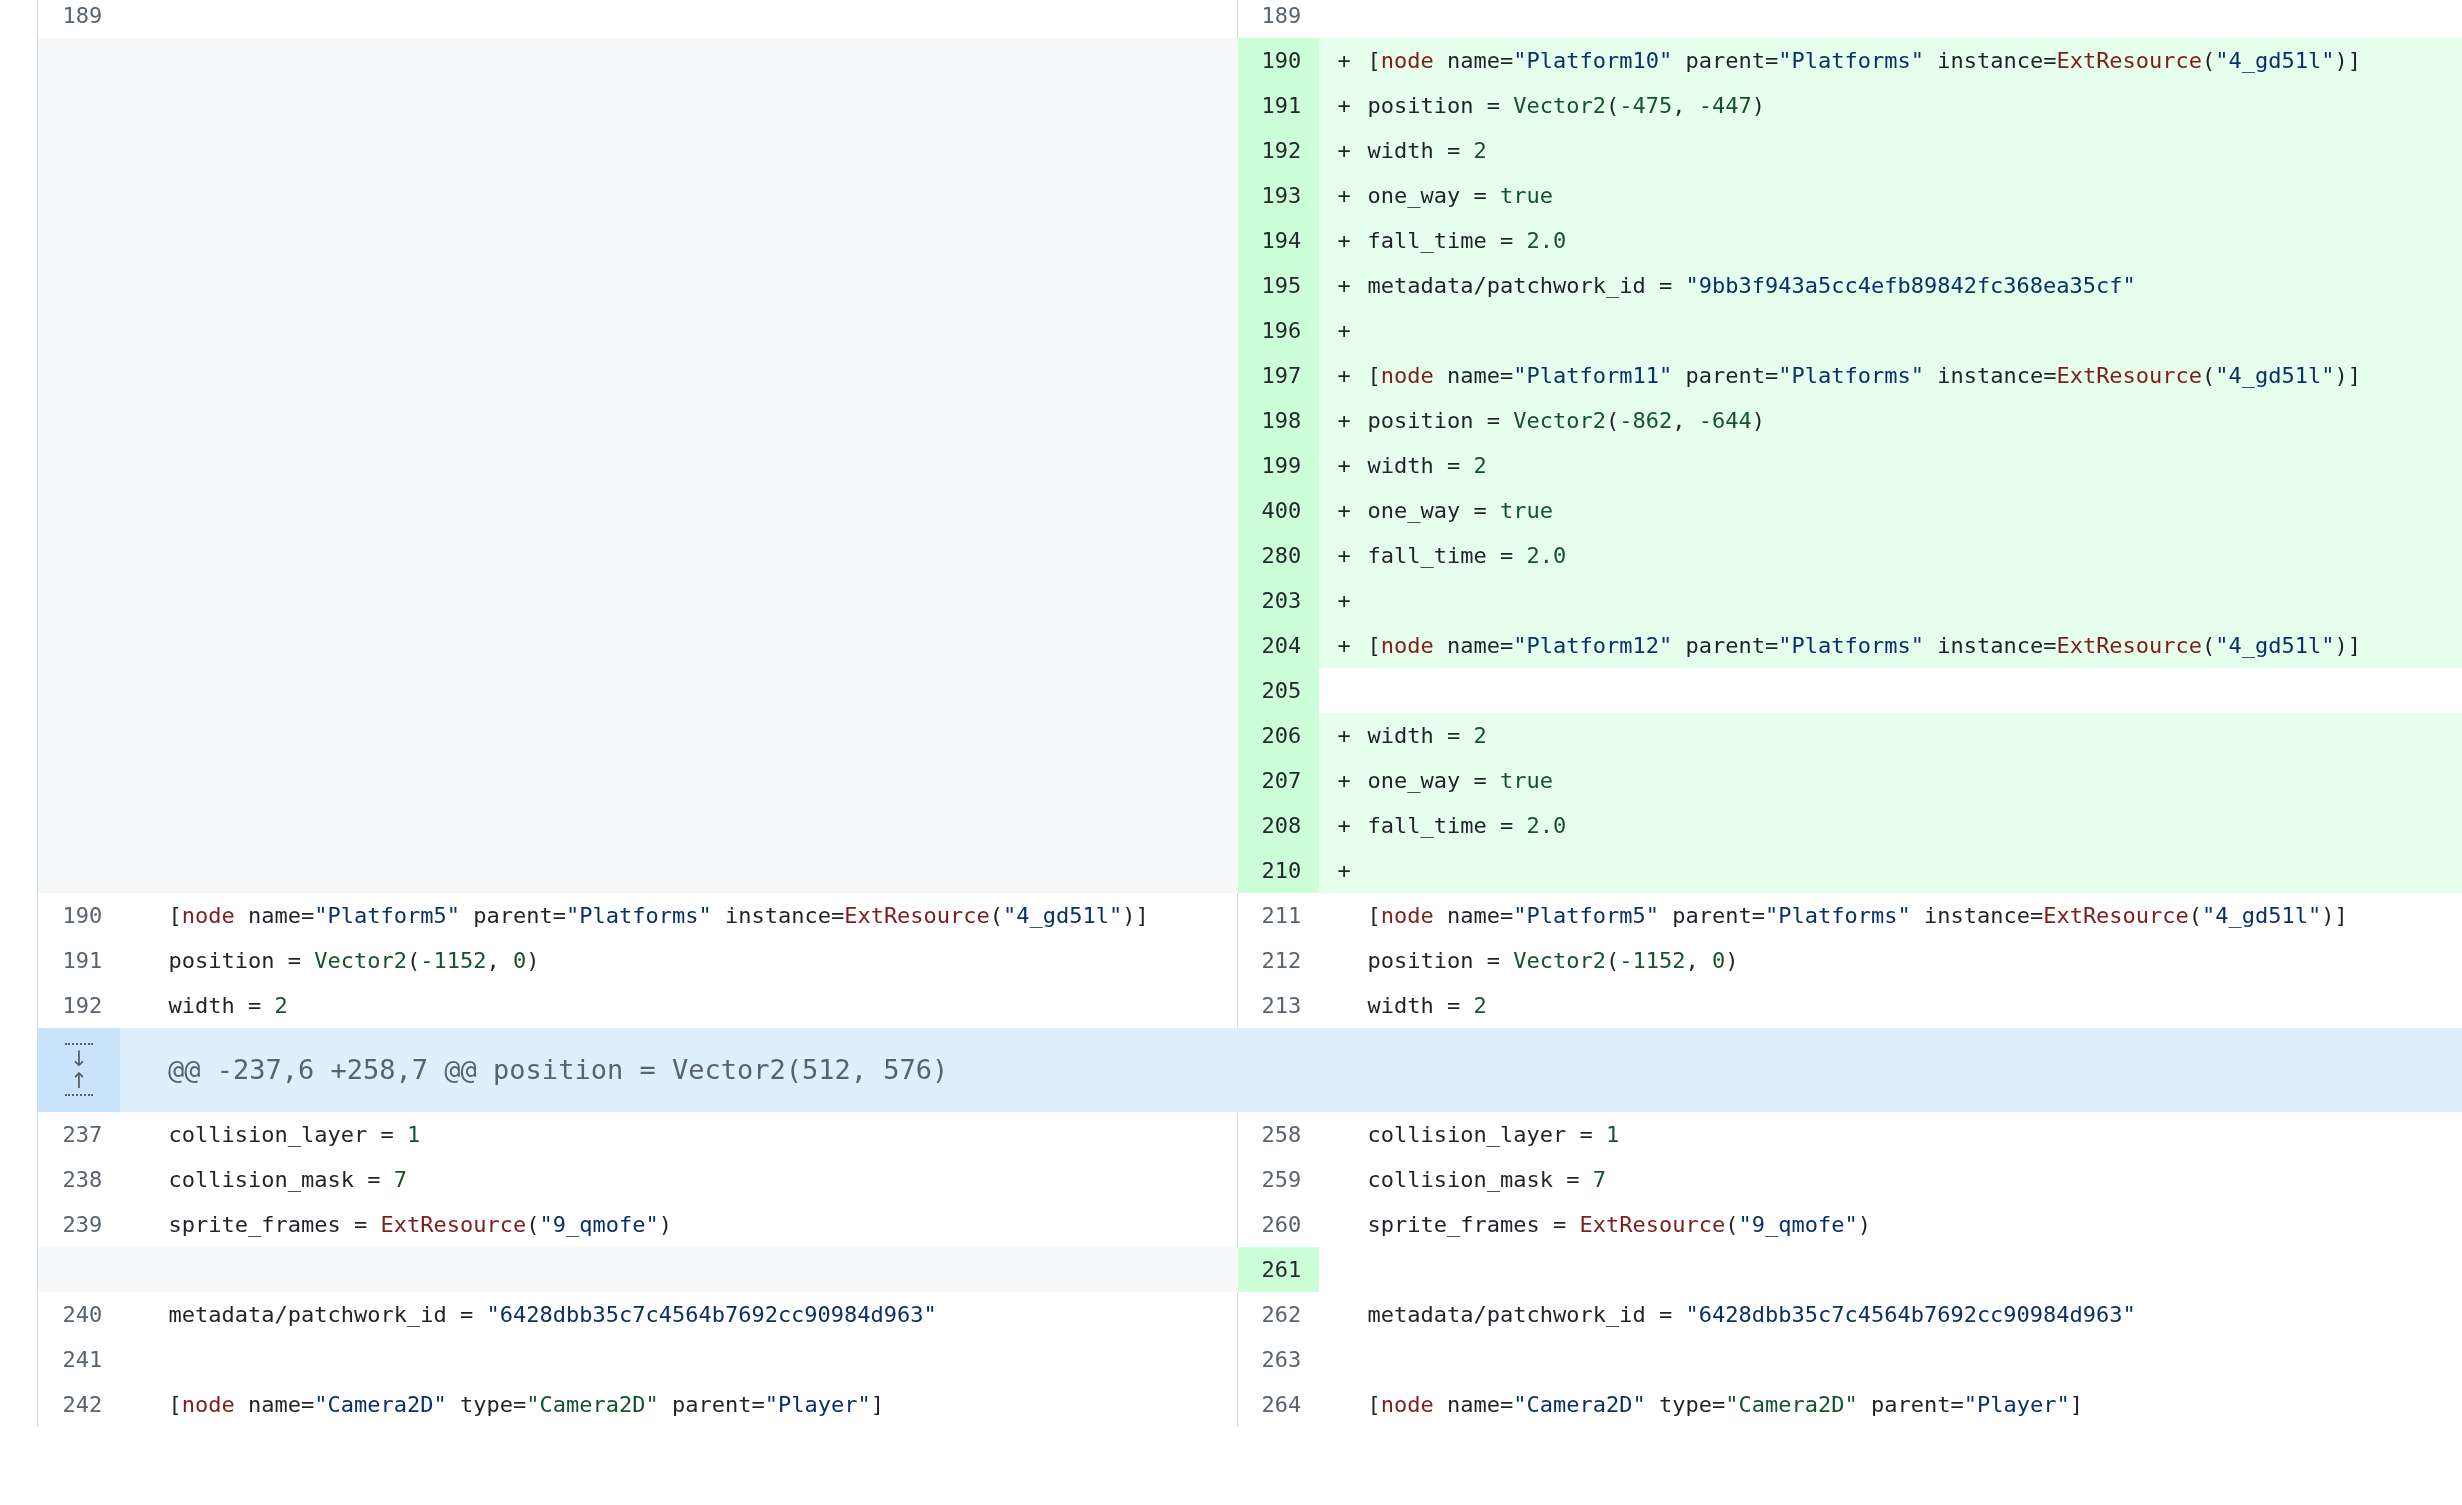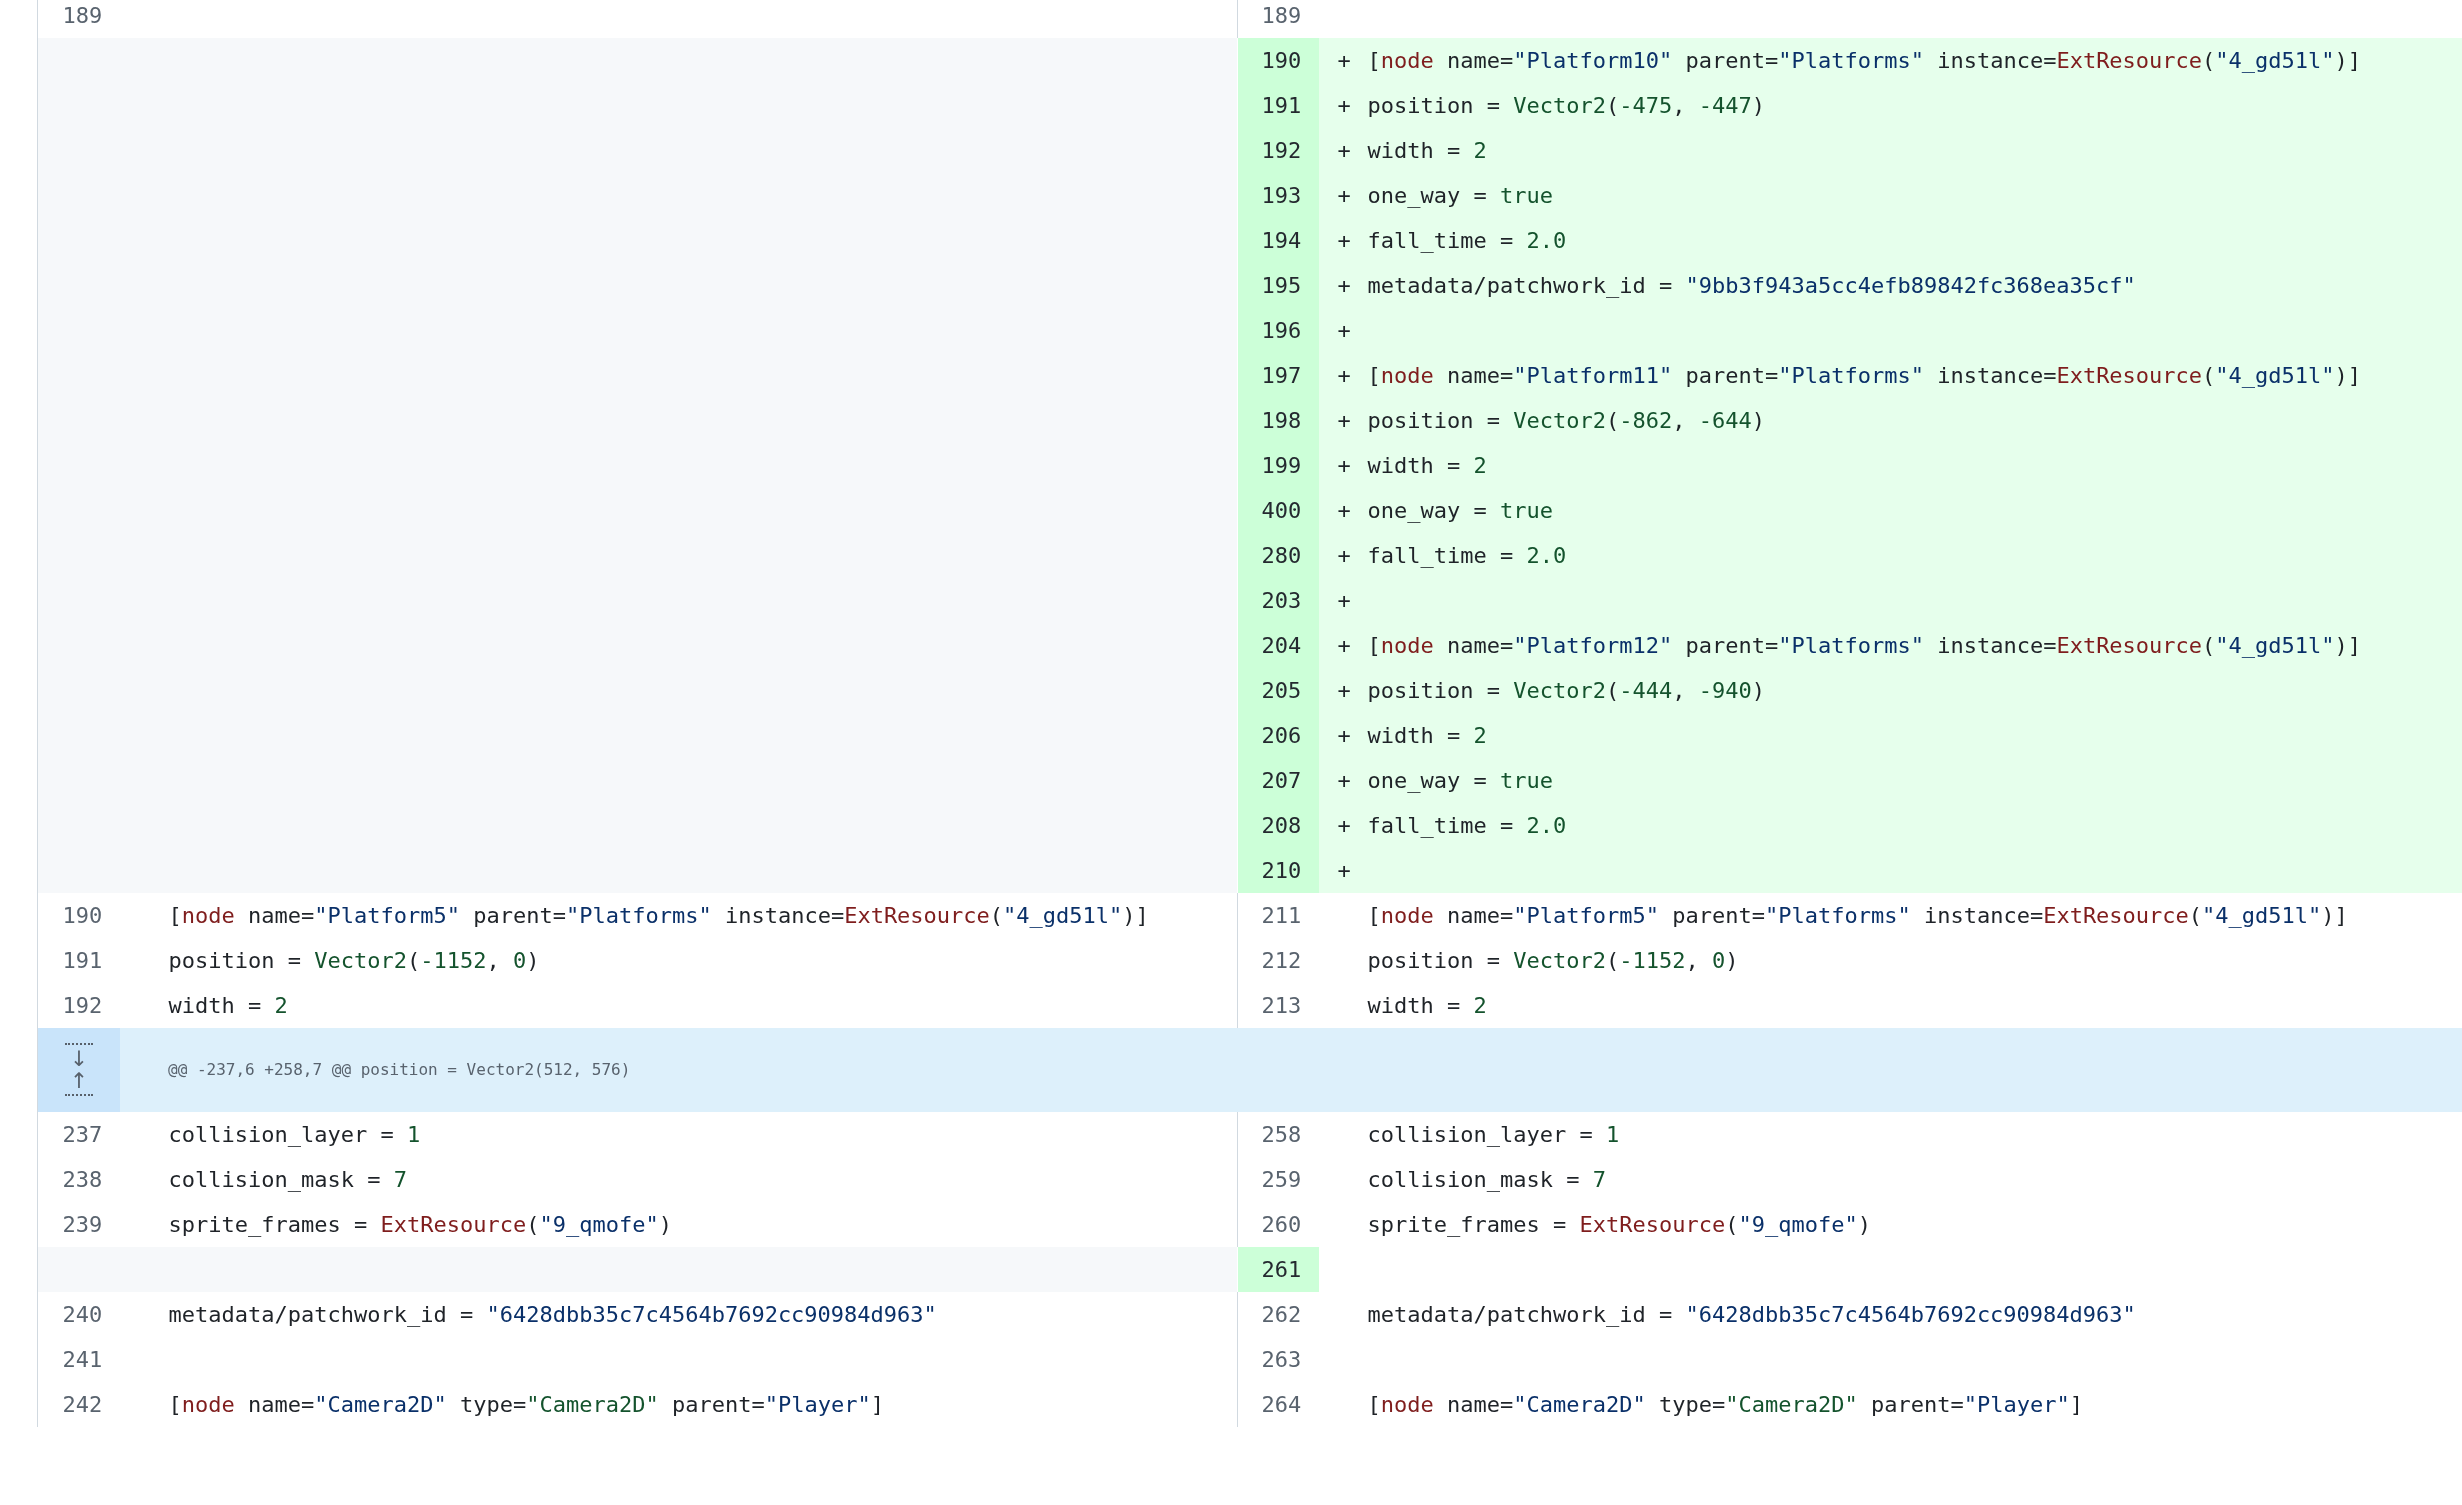--- a/index.html
+++ b/index.html
@@ -39,21 +39,21 @@
   .addc{background:#e6ffec;}
   .emptyg,.emptyc{background:#f6f8fa;}
   .rdiv{border-left:1.9px solid #d1d9e0;}
   .add .rdiv{border-left-color:#ffffff;}
   
   .hgut{
     background:#c9e4fa;
     display:flex;flex-direction:column;align-items:center;justify-content:center;
   }
   .hleft{
-    background:#ddf0fb;font-size:16px;line-height:84px;
+    background:#ddf0fb;font-size:27px;line-height:84px;
     color:#59636e;white-space:pre;padding-left:48px;
   }
   .hnumpad,.hright{background:#ddf0fb;}
   .xbtn{
     background:transparent;border:none;padding:0;margin:0;cursor:pointer;
     display:flex;flex-direction:column;align-items:center;line-height:1;
   }
   .dots{width:28px;border-top:2.8px dotted #57606a;margin:2.8px 0;}
   .arr{
     font-family:"DejaVu Sans","Liberation Sans",sans-serif;
@@ -151,21 +151,20 @@
     <div class="row add">
       <div class="cell num emptyg"></div>
       <div class="cell code emptyc"></div>
       <div class="cell num rdiv addg">204</div>
       <div class="cell code addc"><span class="sign">+</span><span class="sg-d">[</span><span class="sg-r">node</span><span class="sg-d"> name=</span><span class="sg-n">"Platform12"</span><span class="sg-d"> parent=</span><span class="sg-n">"Platforms"</span><span class="sg-d"> instance=</span><span class="sg-r">ExtResource</span><span class="sg-d">(</span><span class="sg-n">"4_gd51l"</span><span class="sg-d">)]</span></div>
     </div>
     <div class="row add">
       <div class="cell num emptyg"></div>
       <div class="cell code emptyc"></div>
       <div class="cell num rdiv addg">205</div>
-      <div class="cell code addc"><span class="sign">+</span><span class="sg-d">position = </span><span class="sg-b">Vector2</span><span class="sg-d">(</span><span class="sg-b">-444</span><span class="sg-d">, </span><span class="sg-b">-940</span><span class="sg-d">)</span></div>
     </div>
     <div class="row add">
       <div class="cell num emptyg"></div>
       <div class="cell code emptyc"></div>
       <div class="cell num rdiv addg">206</div>
       <div class="cell code addc"><span class="sign">+</span><span class="sg-d">width = </span><span class="sg-b">2</span></div>
     </div>
     <div class="row add">
       <div class="cell num emptyg"></div>
       <div class="cell code emptyc"></div>

